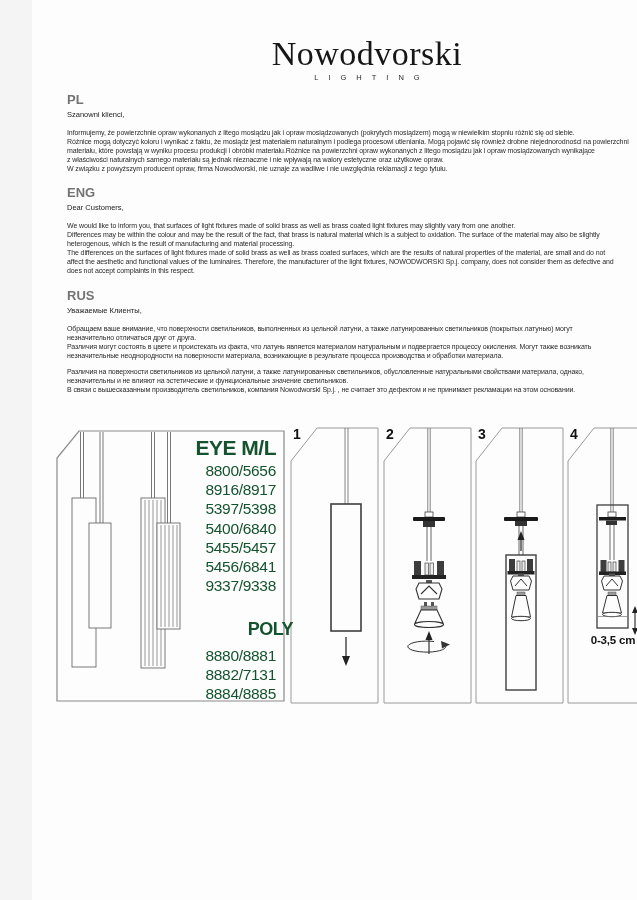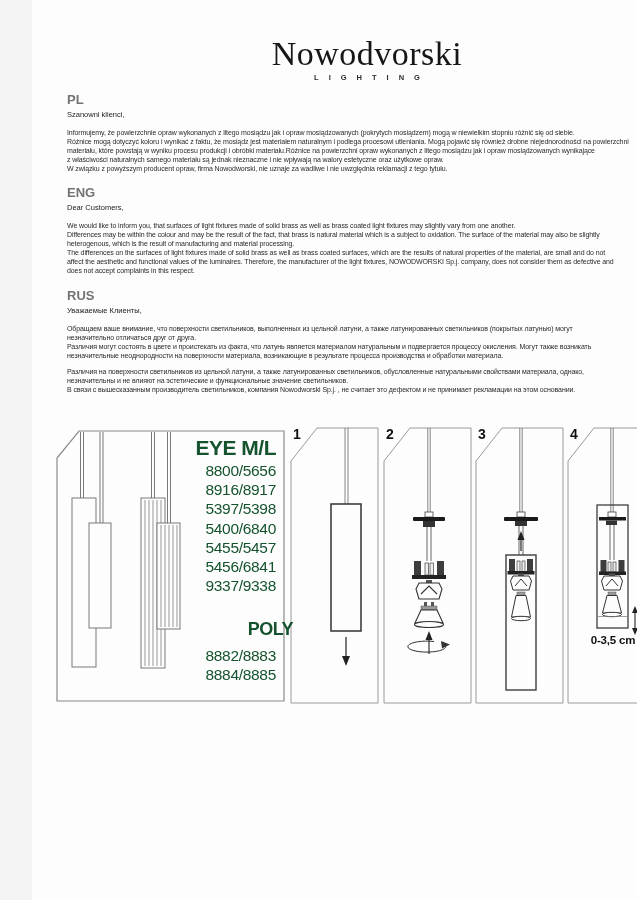--- a/index.html
+++ b/index.html
@@ -2,21 +2,21 @@
 <html><head>
 <meta charset="utf-8">
 <style>
   html,body{margin:0;padding:0;}
   body{width:637px;height:900px;background:#f4f4f4;font-family:"Liberation Sans",sans-serif;}
   .page{position:relative;width:637px;height:900px;background:#fdfdfd;overflow:hidden;color:#222;margin-left:32px;}
 
   
   .logo{position:absolute;left:190px;top:36px;width:290px;text-align:center;}
   .logo-brand{font-family:"Liberation Serif",serif;font-size:34px;font-weight:500;color:#161616;letter-spacing:0.5px;line-height:36px;}
-  .logo-tagline{font-size:7.5px;font-weight:700;color:#2c2c2c;letter-spacing:10px;text-indent:10px;margin-top:1px;}
+  .logo-tagline{font-size:7.5px;font-weight:400;color:#2c2c2c;letter-spacing:10px;text-indent:10px;margin-top:1px;}
 
   
   .section{position:absolute;left:35px;width:575px;}
   .sec-code{font-size:13px;font-weight:700;color:#737373;margin:0 0 4px 0;line-height:13px;}
   .sec-greeting{font-size:7.5px;color:#222;margin:0 0 9px 0;line-height:9px;}
   .sec-greeting.bold{font-weight:400;}
   .sec-body .line{font-size:7px;line-height:9px;letter-spacing:-0.1px;color:#2a2a2a;white-space:nowrap;}
   .sec-body .line.gap{margin-top:7px;}
 
   
@@ -218,21 +218,22 @@
     <div>8800/5656</div>
     <div>8916/8917</div>
     <div>5397/5398</div>
     <div>5400/6840</div>
     <div>5455/5457</div>
     <div>5456/6841</div>
     <div>9337/9338</div>
   </div>
   <div class="model-block poly-title">POLY</div>
   <div class="model-block poly-list">
-    <div>8882/8883</div>
+    <div>8880/8881</div>
+    <div>8882/7131</div>
     <div>8884/8885</div>
   </div>
 
   <div class="step-num" style="left:261px">1</div>
   <div class="step-num" style="left:354px">2</div>
   <div class="step-num" style="left:446px">3</div>
   <div class="step-num" style="left:538px">4</div>
 
   <div class="adjust-label">0-3,5 cm</div>
 

